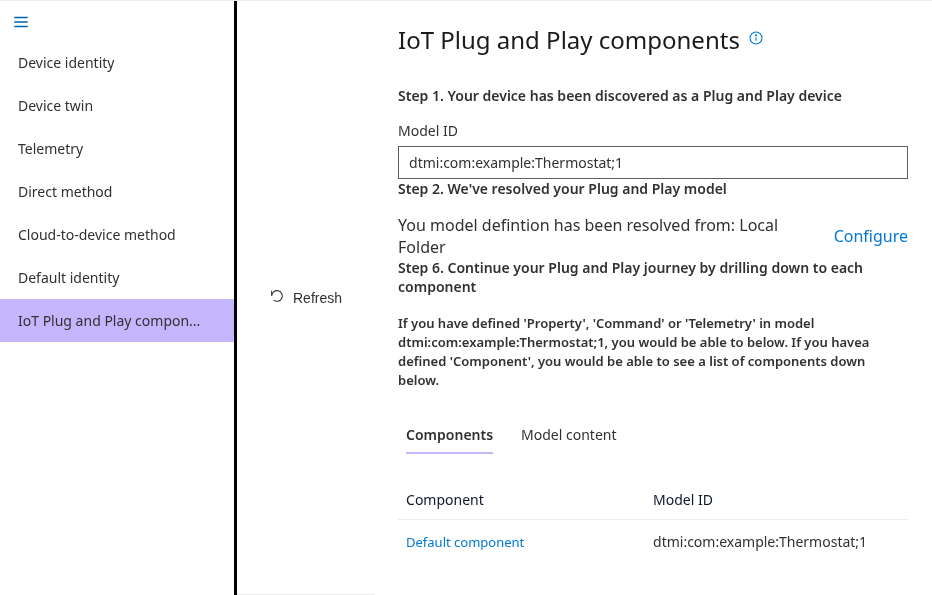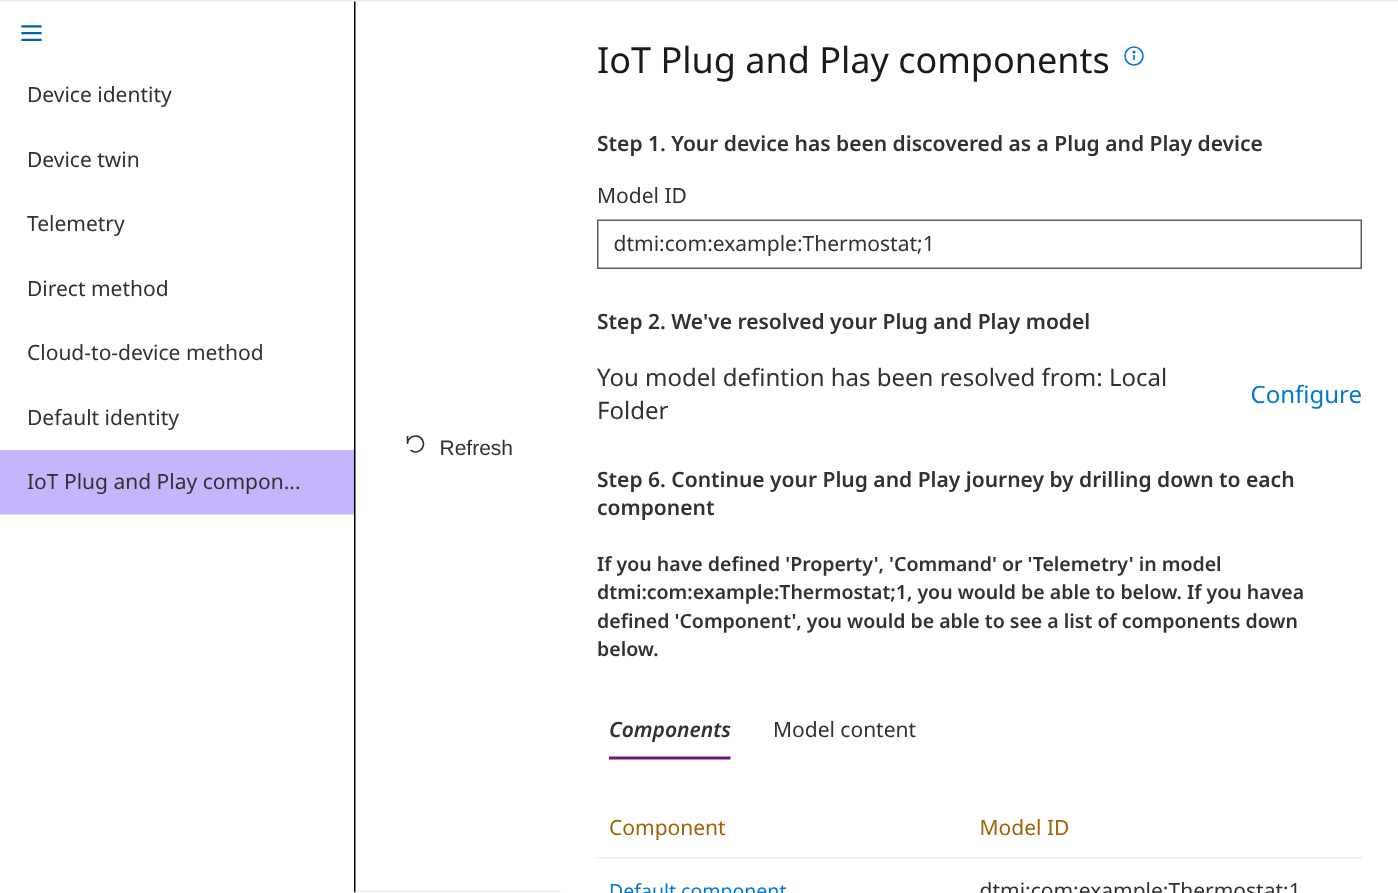--- a/index.html
+++ b/index.html
@@ -8,21 +8,21 @@
       font-size: 14px;
       color: #323130;
       background: #ffffff;
       width: 932px;
       height: 595px;
       overflow: hidden;
     }
     .app { display: flex; height: 100%; border-top: 1px solid #edebe9; }
     .sidebar {
       width: 237px;
-      border-right: 1px solid #000000;
+      border-right: 3px solid #000000;
       flex-shrink: 0;
       padding-top: 6px;
     }
     .hamburger {
       padding: 6px 12px 6px 12px;
       cursor: pointer;
       color: #0063b1;
     }
     .hamburger svg { width: 18px; height: 18px; }
     .nav-item {
@@ -73,21 +73,21 @@
       font-weight: 400;
       color: #1b1a19;
     }
     .info-icon { color: #0078d4; }
     .info-icon svg { width: 16px; height: 16px; }
     .step-heading {
       font-weight: 600;
       font-size: 14px;
       margin-bottom: 16px;
     }
-    .section { margin-bottom: 26px; }
+    .section { }
     .field-label { font-size: 14px; margin-bottom: 6px; }
     .model-id-box {
       border: 1px solid #605e5c;
       padding: 6px 10px;
       font-size: 14px;
       width: 100%;
       background: #fff;
     }
     .resolved-text { font-size: 16px; display: flex; align-items: center; gap: 6px; }
     .link { color: #0078d4; cursor: pointer; }
@@ -99,27 +99,27 @@
       margin-bottom: 28px;
     }
     .tabs { display: flex; gap: 28px; border-bottom: none; margin-bottom: 26px; padding-left: 8px;}
     .tab {
       padding: 8px 0;
       font-size: 14px;
       cursor: pointer;
       color: #323130;
       border-bottom: 2px solid transparent;
     }
-    .tab.active { font-weight: 600; border-bottom: 2px solid #701a75; font-style: italic; }
+    .tab.active { font-weight: 600; border-bottom: 2px solid #c4b5fd; }
     .table { width: 100%; }
     .table-header { display: flex; padding: 10px 8px; border-bottom: 1px solid #edebe9; }
     .table-row { display: flex; padding: 12px 8px; }
     .col-component { flex: 1; }
     .col-modelid { flex: 1; }
-    .th { font-size: 14px; color: #a16207; }
+    .th { font-size: 14px; color: #0f172a; }
     .cell-link { color: #0078d4; font-size: 13px; cursor: pointer; }
     .cell-text { font-size: 14px; }
   </style>
 </head>
 <body>
 
 <div class="app">
   <aside class="sidebar">
     <div class="hamburger">
       <span>

